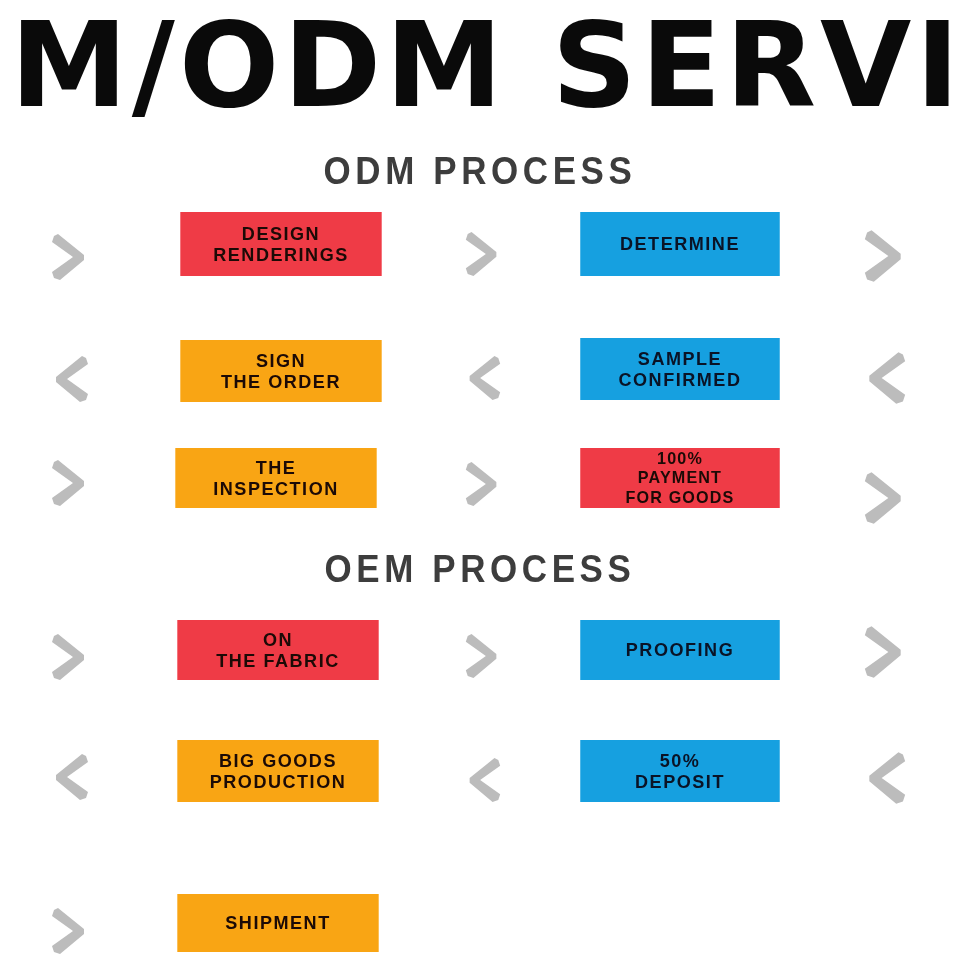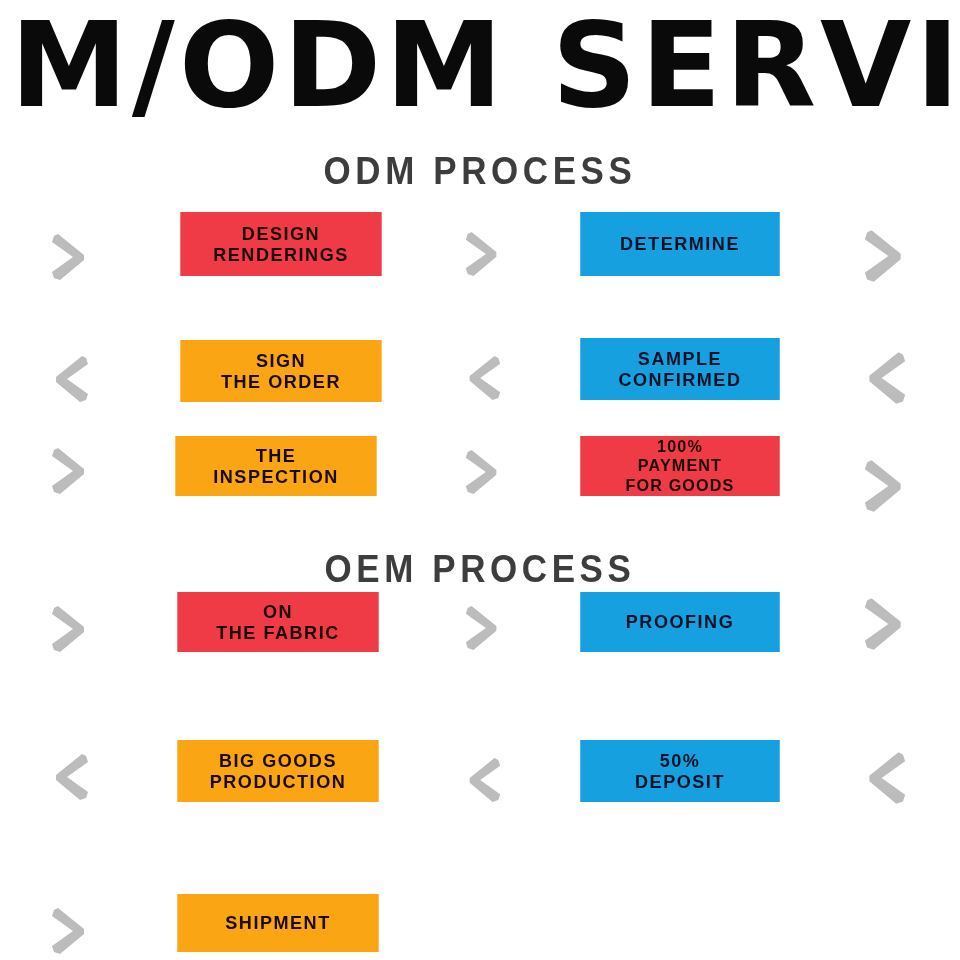--- a/index.html
+++ b/index.html
@@ -165,21 +165,21 @@
       <span class="ln">CONFIRMED</span>
     </span>
   </div>
   <div class="chev slot-right" style="top:16px">
     <svg width="50" height="56" viewBox="0 0 44 50">
         <path d="M38 4 L34 2 L8 23 L8 28 L32 48 L38 46 L40 40 L19 25 L40 10 Z" fill="#bcbcbc"></path>
       </svg>
   </div>
 </div>
 
-<div class="process-row" style="top:428px">
+<div class="process-row" style="top:440px">
   <div class="chev slot-left" style="top:18px">
     <svg width="44" height="50" viewBox="0 0 44 50">
         <path d="M6 4 L10 2 L36 23 L36 28 L12 48 L6 46 L4 40 L25 25 L4 10 Z" fill="#bcbcbc"></path>
       </svg>
   </div>
   <div class="pbox col-a c-orange size-2" style="left:170px;top:8px;height:60px">
     <span class="lines">
       <span class="ln">THE</span>
       <span class="ln">INSPECTION</span>
     </span>
@@ -198,21 +198,21 @@
   </div>
   <div class="chev slot-right" style="top:30px">
     <svg width="50" height="56" viewBox="0 0 44 50">
         <path d="M6 4 L10 2 L36 23 L36 28 L12 48 L6 46 L4 40 L25 25 L4 10 Z" fill="#bcbcbc"></path>
       </svg>
   </div>
 </div>
 
 <div class="section-heading" id="heading-oem">OEM PROCESS</div>
 
-<div class="process-row" style="top:584px">
+<div class="process-row" style="top:612px">
   <div class="chev slot-left" style="top:20px">
     <svg width="44" height="50" viewBox="0 0 44 50">
         <path d="M6 4 L10 2 L36 23 L36 28 L12 48 L6 46 L4 40 L25 25 L4 10 Z" fill="#bcbcbc"></path>
       </svg>
   </div>
   <div class="pbox col-a c-red size-2" style="left:172px;top:8px;height:60px">
     <span class="lines">
       <span class="ln">ON</span>
       <span class="ln">THE FABRIC</span>
     </span>

